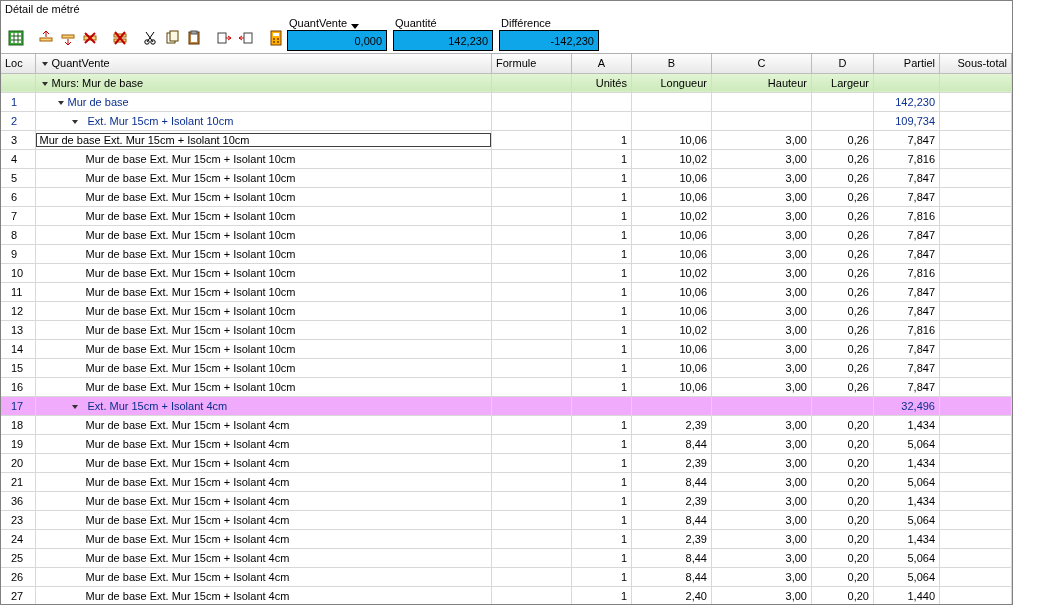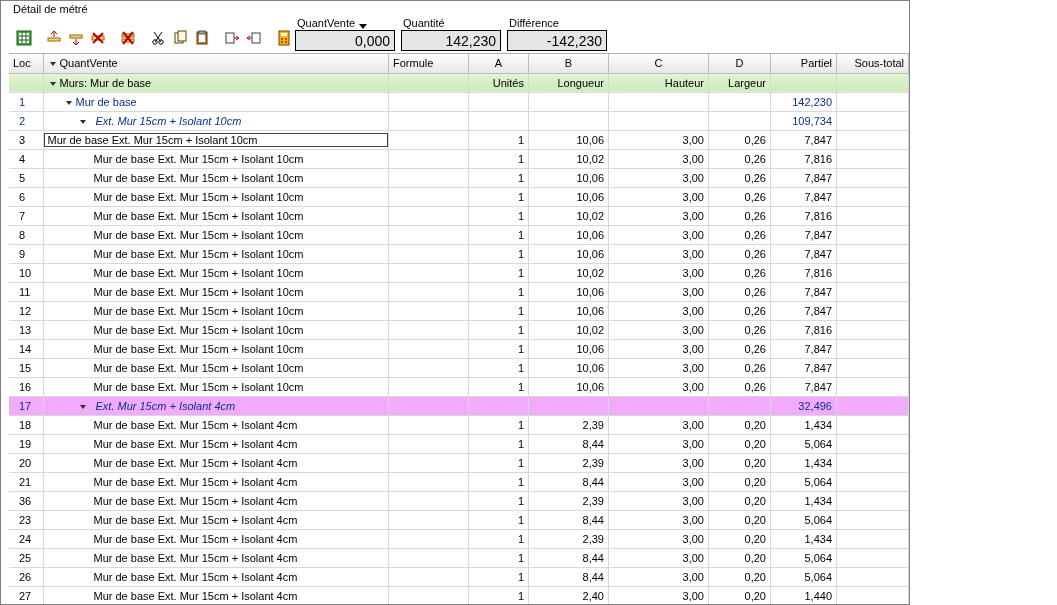--- a/index.html
+++ b/index.html
@@ -3,21 +3,21 @@
 <meta charset="utf-8">
 <style>
   * { box-sizing: border-box; }
   html, body {
     margin: 0; padding: 0;
     font-family: Arial, sans-serif;
     font-size: 11px;
     background: #fff;
     color: #000;
   }
-  .app { width: 910px; height: 605px; display: flex; flex-direction: column; border: 1px solid #808080; padding-left: 8px;}
+  .app { width: 1013px; height: 605px; display: flex; flex-direction: column; border: 1px solid #808080;}
   .title-bar {
     padding: 2px 4px;
     background: #fff;
   }
   .header-area {
     display: flex;
     align-items: flex-end;
     padding: 0 4px 2px 4px;
   }
   .toolbar {
@@ -43,23 +43,23 @@
     margin-left: auto;
   }
   .qfield { display: flex; flex-direction: column; align-items: flex-start; }
   .qfield label { padding: 0 2px 1px 2px; }
   .qfield input {
     width: 100px;
     height: 21px;
     border: 1px solid #000;
     text-align: right;
     font-family: inherit;
-    font-size: 14px;
+    font-size: 11px;
     padding: 2px 4px;
-    background: #e5e5e5;
+    background: #0ea5e9;
   }
   .qv-label { display: inline-flex; align-items: flex-end; gap: 2px; }
   .caret-down {
     width:0;height:0;border-left:4px solid transparent;border-right:4px solid transparent;border-top:5px solid #000;display:inline-block;margin-left:2px;
   }
   .caret-down.tiny {
     border-left:3px solid transparent;border-right:3px solid transparent;border-top:4px solid #303030;margin-right:4px;
   }
   
   .grid-wrap { flex: 1; overflow: auto; border-top: 1px solid #b0b0b0;}
@@ -94,21 +94,21 @@
   tr.parent-row td { color: #0b2f8f; }
   tr.parent-row.hl td { background: #f0abfc; }
   tr.data-row td { }
   .edit-cell {
     border: 1px solid #404040 !important;
     background:#fff;
     padding-left: 3px;
   }
   th .caret-down.tiny, td .caret-down.tiny { vertical-align: middle; }
   .com-pad-1 { padding-left: 20px; }
-  .com-pad-2 { padding-left: 34px; font-style: italic; }
+  .com-pad-2 { padding-left: 34px; }
   .com-pad-3 { padding-left: 50px; }
 </style>
 </head>
 <body>
 
 <div class="app">
   <div class="title-bar">Détail de métré</div>
 
   <div class="header-area">
     <div class="toolbar">

